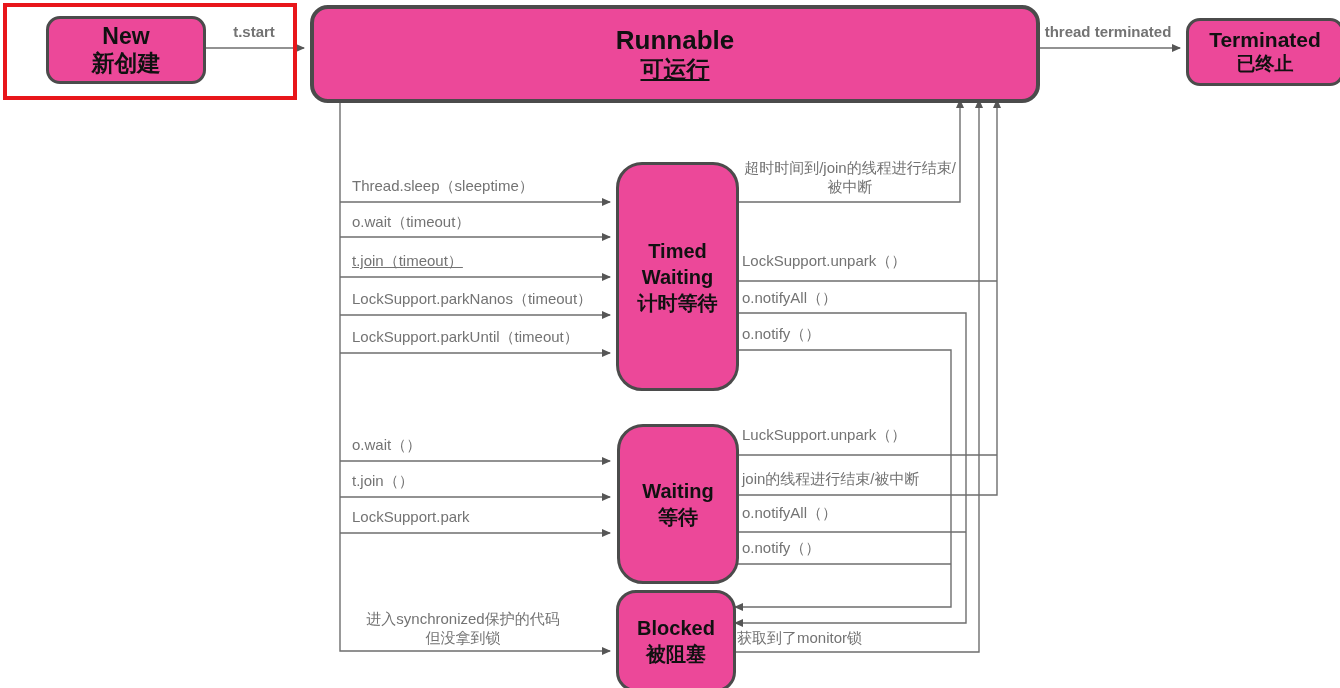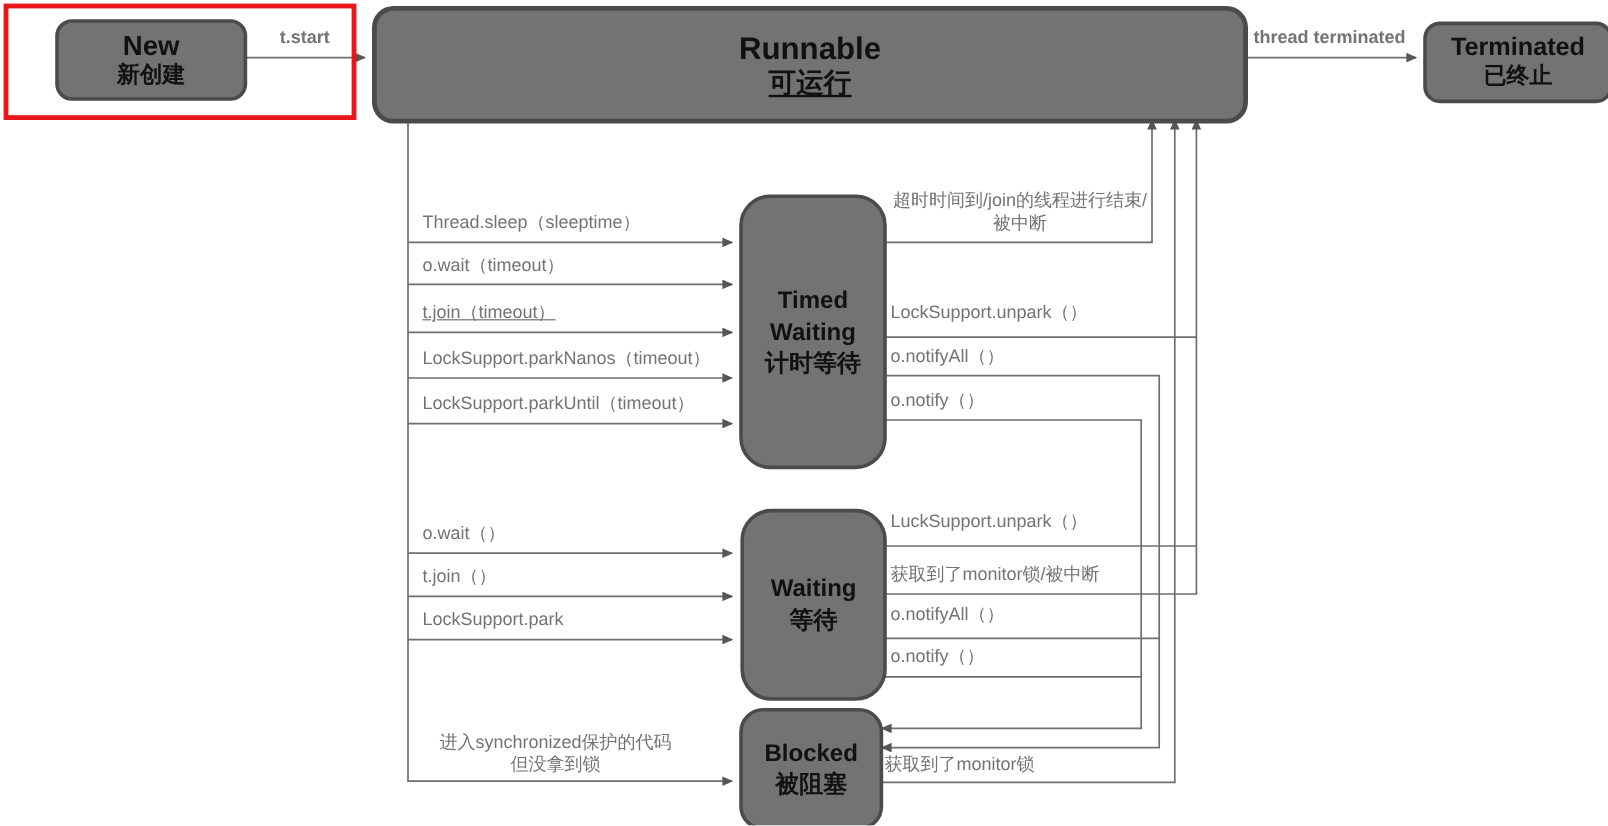--- a/index.html
+++ b/index.html
@@ -2,31 +2,31 @@
 <html><head>
 <meta charset="utf-8">
 <style>
   html,body{margin:0;padding:0;background:#fff;}
   #stage{
     position:relative;width:1340px;height:688px;background:#ffffff;overflow:hidden;
     font-family:"Liberation Sans","DejaVu Sans",sans-serif;color:#141414;
   }
   #wires{position:absolute;left:0;top:0;z-index:1;}
   .box{
-    position:absolute;background:#737373;border:3px solid #4b4b4b;border-radius:14px;
+    position:absolute;background:#ec4899;border:3px solid #4b4b4b;border-radius:14px;
     display:flex;flex-direction:column;align-items:center;justify-content:center;
     font-weight:bold;color:#111;text-align:center;z-index:2;line-height:1.18;
   }
   .box .en{font-size:21px;}
   .box .zh{font-size:19px;}
   #box-runnable{border-width:4px;border-radius:18px;align-items:center;}
   #box-runnable .en{font-size:26px;}
   #box-runnable .zh{font-size:23px;text-decoration:underline;}
   #box-new .en{font-size:23px;}
-  #box-new .zh{font-size:19px;}
+  #box-new .zh{font-size:23px;}
   .tall{border-radius:26px;}
   .tall .en,.tall .zh{font-size:20px;line-height:26px;}
   #hl-new{
     position:absolute;left:3px;top:3px;width:286px;height:89px;
     border:4px solid #e8161a;z-index:4;pointer-events:none;
   }
   .lbl{
     position:absolute;font-size:15px;color:#737373;white-space:nowrap;z-index:3;
     line-height:19px;
   }
@@ -125,19 +125,19 @@
 
   <div class="lbl ctr" style="left:737px;top:158px;width:226px;"><span>超时时间到/join的线程进行结束/</span><br><span>被中断</span></div>
 
   <div class="lbl ctr" style="left:352px;top:609px;width:222px;"><span>进入synchronized保护的代码</span><br><span>但没拿到锁</span></div>
 
   <div class="lbl" style="left:742px;top:251px;">LockSupport.unpark（）</div>
   <div class="lbl" style="left:742px;top:288px;">o.notifyAll（）</div>
   <div class="lbl" style="left:742px;top:324px;">o.notify（）</div>
 
   <div class="lbl" style="left:742px;top:425px;">LuckSupport.unpark（）</div>
-  <div class="lbl" style="left:742px;top:469px;">获取到了monitor锁/被中断</div>
+  <div class="lbl" style="left:742px;top:469px;">join的线程进行结束/被中断</div>
   <div class="lbl" style="left:742px;top:503px;">o.notifyAll（）</div>
   <div class="lbl" style="left:742px;top:538px;">o.notify（）</div>
 
   <div class="lbl" style="left:737px;top:628px;">获取到了monitor锁</div>
 
 </div>
 
 </body></html>

